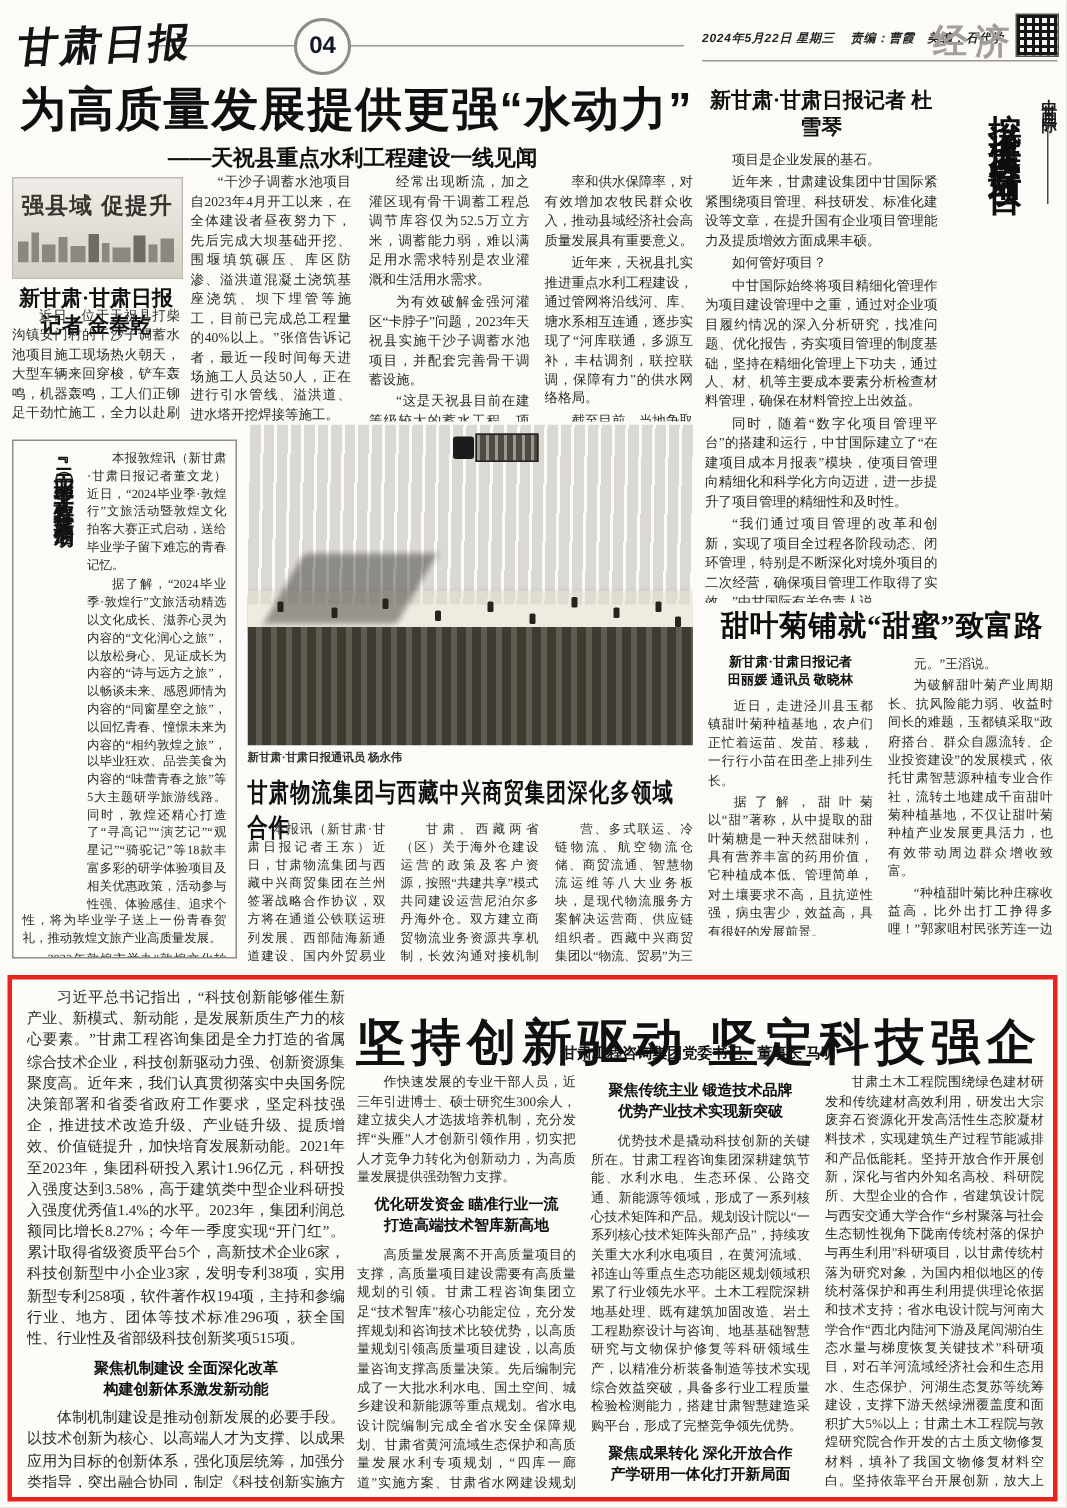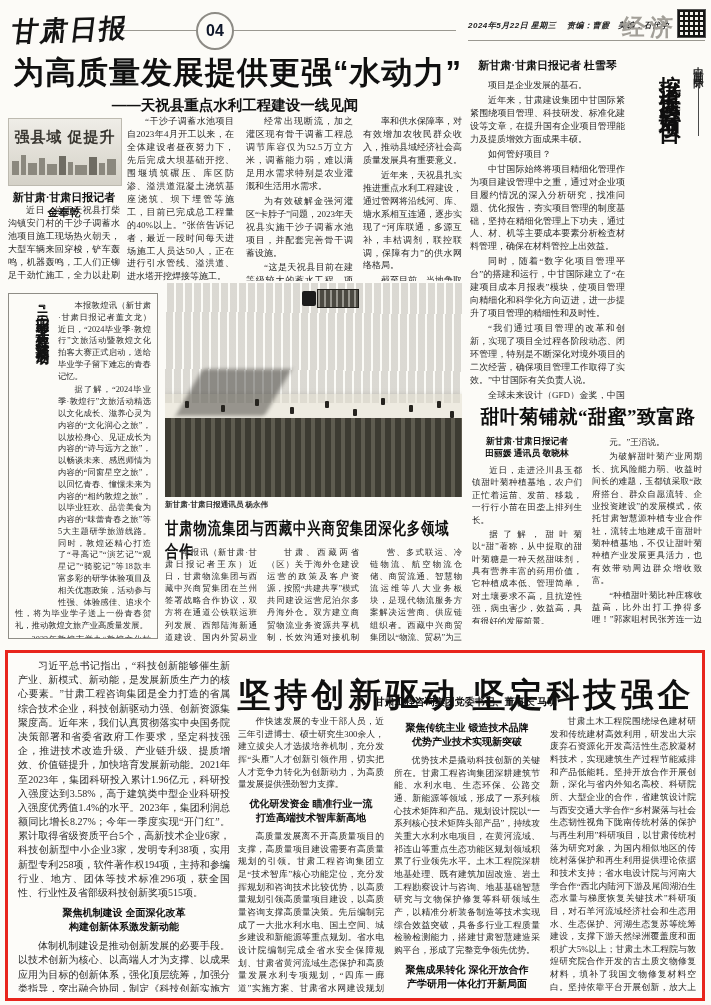--- a/index.html
+++ b/index.html
@@ -2,21 +2,21 @@
 <html><head>
 <meta charset="utf-8">
 <style>
   html,body{margin:0;padding:0;background:#e9e7e2;}
   #page{position:relative;width:711px;height:1005px;background:#fcfbf7;overflow:hidden;
         font-family:"Liberation Serif","DejaVu Serif",serif;color:#222;box-shadow:0 0 4px rgba(0,0,0,.3);}
   .abs{position:absolute;}
   .hl{font-family:"Liberation Sans","DejaVu Sans",sans-serif;font-weight:900;color:#101010;}
   .col{overflow:hidden;font-size:9px;line-height:1.44;color:#2a2a2a;}
   .para{margin:0 0 2px 0;text-indent:2em;text-align:justify;}
-  .byline{font-weight:bold;text-align:center;font-size:11px;color:#111;}
+  .byline{font-weight:bold;text-align:center;font-size:14px;color:#111;}
   .subhead{font-family:"Liberation Sans","DejaVu Sans",sans-serif;font-weight:bold;text-align:center;
            font-size:10px;line-height:1.4;margin:6px 0 5px;white-space:pre-line;color:#101010;}
   .rule{background:#9a9890;height:1px;}
   
   .masthead{font-size:27px;font-weight:bold;transform:skewX(-9deg) rotate(-2deg);letter-spacing:2px;color:#141414;}
   .pagecircle{width:34px;height:34px;border:2px solid #8d8b85;border-radius:50%;background:#fcfbf7;
               text-align:center;line-height:34px;font-size:16px;font-weight:bold;color:#0f172a;
               font-family:"Liberation Sans",sans-serif;}
   .dateline{font-size:8px;font-weight:bold;color:#232323;font-family:"Liberation Sans",sans-serif;letter-spacing:.5px;}
   .section{font-size:23px;font-weight:900;color:#a29f98;letter-spacing:5px;font-family:"Liberation Sans",sans-serif;}

